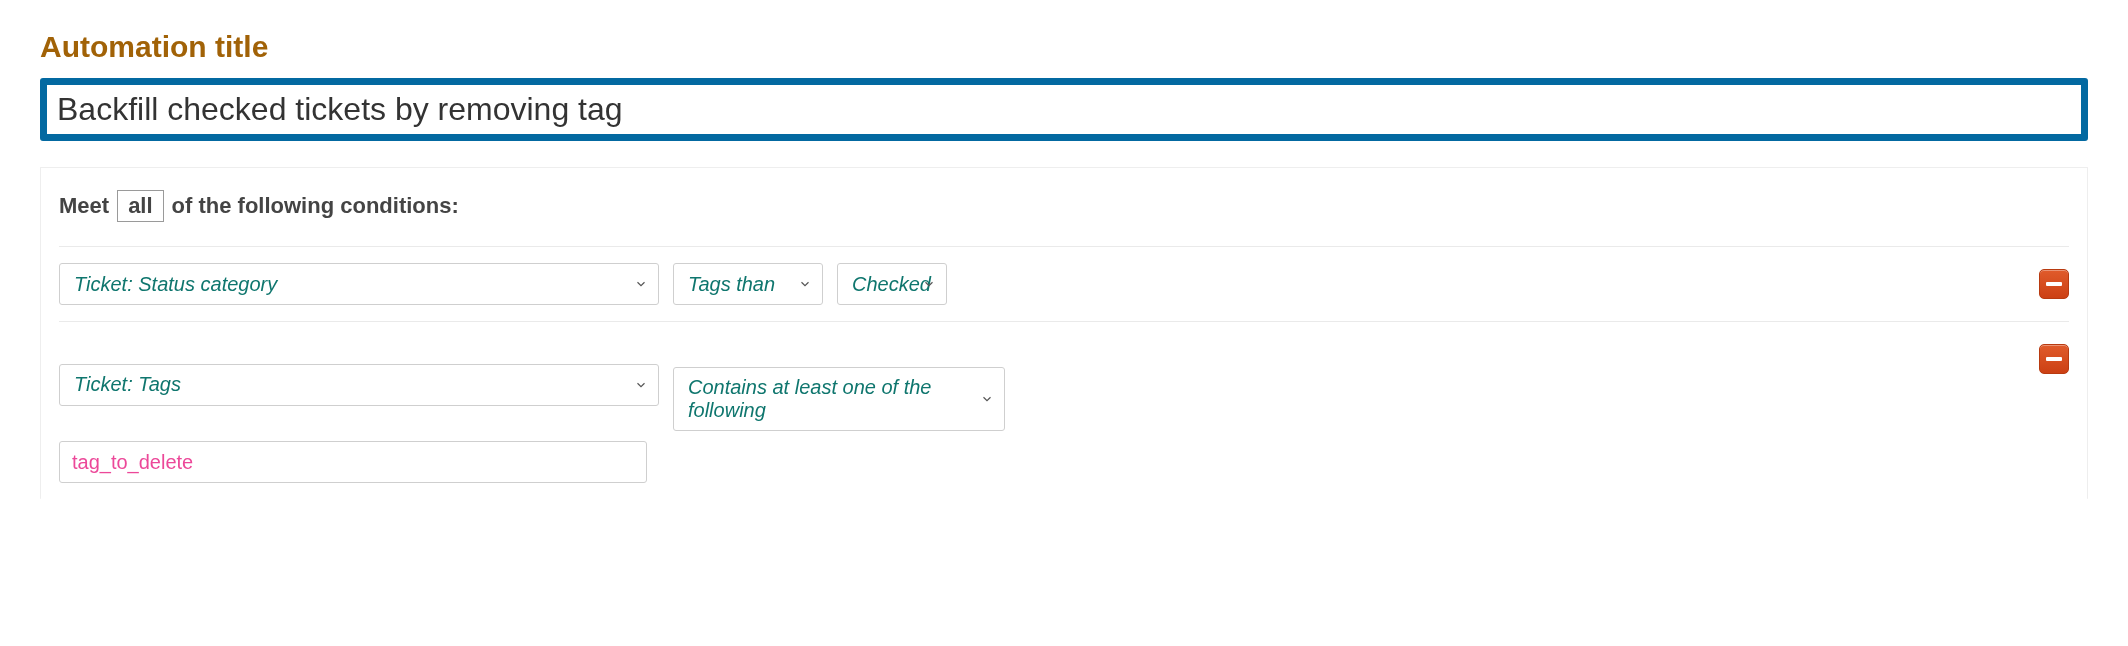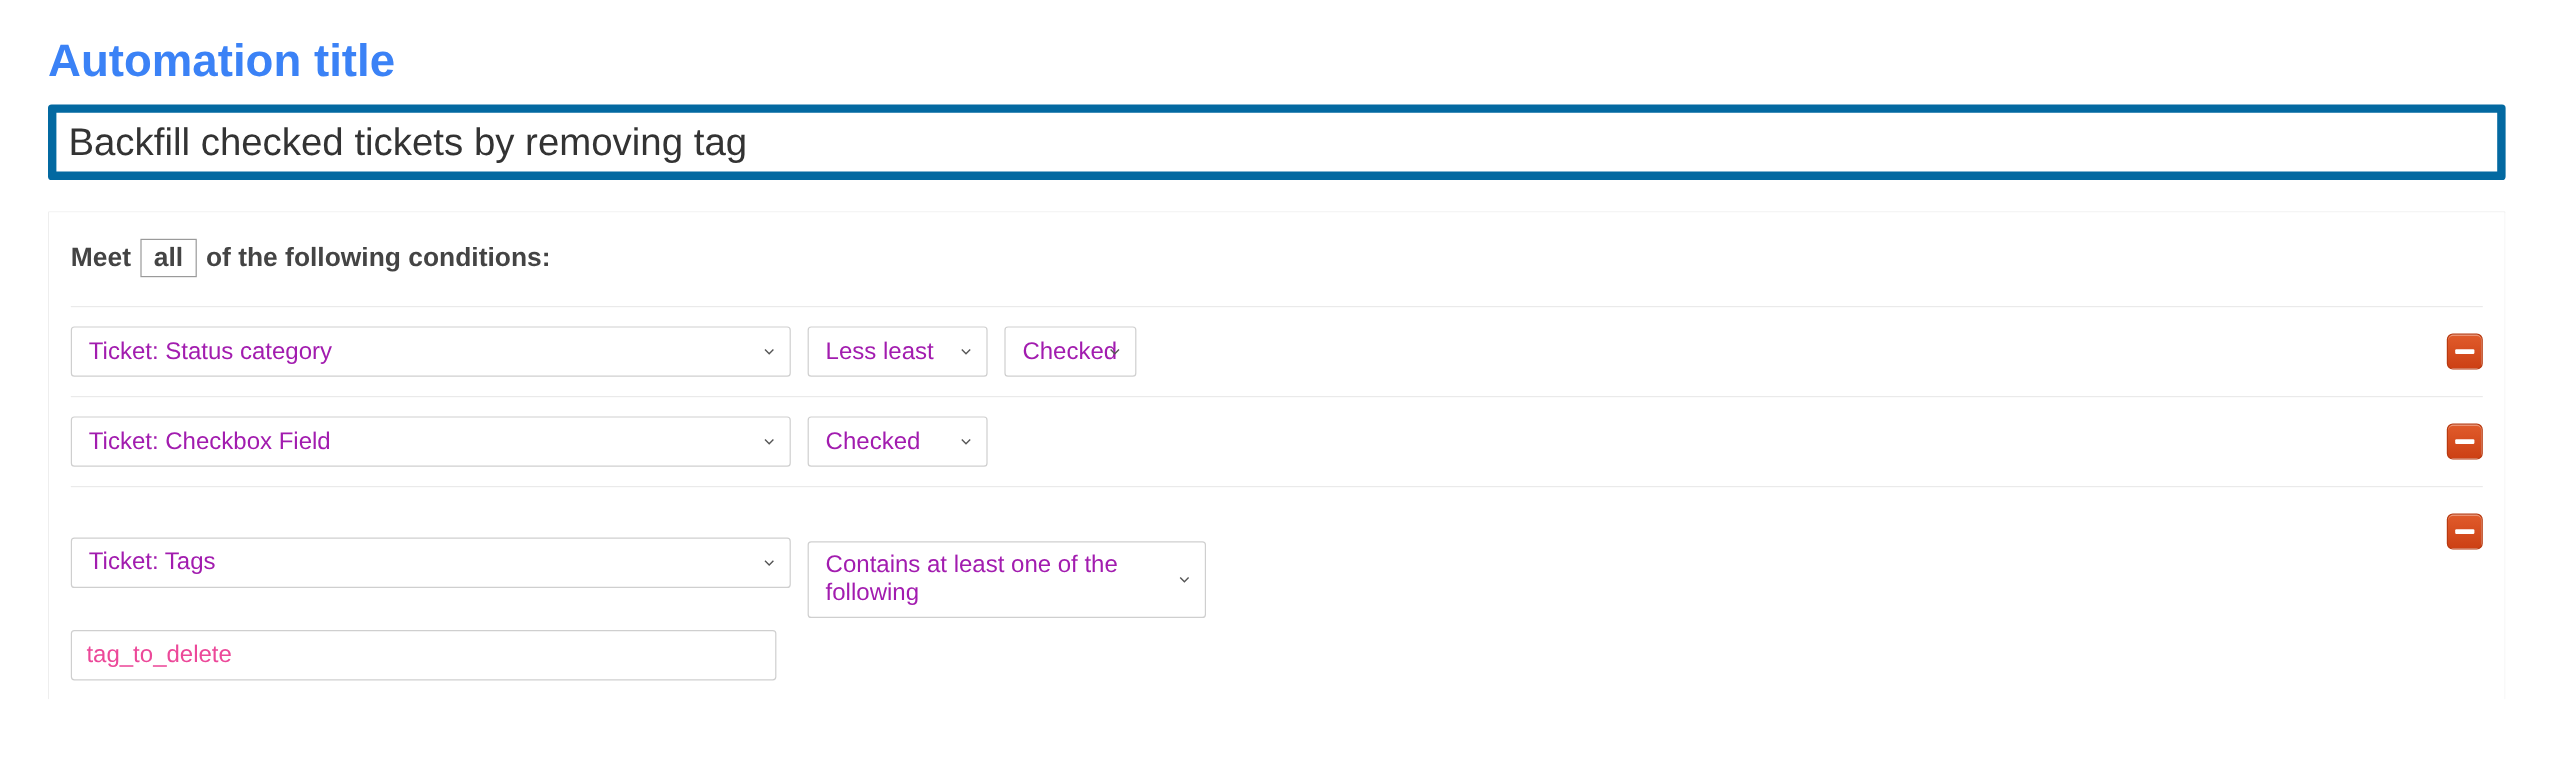--- a/index.html
+++ b/index.html
@@ -8,23 +8,23 @@
     padding: 0;
     font-family: -apple-system, BlinkMacSystemFont, "Segoe UI", Helvetica, Arial, sans-serif;
     color: #333;
     background: #fff;
     font-size: 20px;
   }
   .page {
     padding: 20px 40px 0 40px;
   }
   .section-title {
-    font-size: 38px;
+    font-size: 30px;
     font-weight: 700;
-    color: #3b82f6;
+    color: #a16207;
     margin: 10px 0 14px 0;
   }
   .title-input {
     width: 100%;
     font-size: 32px;
     padding: 6px 10px;
     border: 7px solid #0369a1;
     border-radius: 3px;
     color: #333;
     font-family: inherit;
@@ -79,23 +79,24 @@
   .spacer { flex: 1; }
   .select {
     position: relative;
     border: 1px solid #cfcfcf;
     border-radius: 3px;
     background: #fff;
     display: flex;
     align-items: center;
     padding: 8px 36px 8px 14px;
     font-size: 20px;
-    color: #a21caf;
+    color: #0f766e;
     cursor: pointer;
     min-height: 42px;
+    font-style: italic;
   }
   .select.wide-xl { width: 600px; }
   .select.wide-m  { width: 150px; }
   .select.wide-s  { width: 110px; }
   .select.wide-lg { width: 332px; margin-top: 29px; }
   .select .chev {
     position: absolute;
     right: 10px;
     top: 50%;
     transform: translateY(-50%);
@@ -155,21 +156,21 @@
         <div class="cond-left-row">
           <div class="select wide-xl">
             <span>Ticket: Status category</span>
             <span class="chev">
               <svg width="14" height="14" viewBox="0 0 24 24" fill="none" stroke="#555" stroke-width="2">
                   <polyline points="6 9 12 15 18 9"></polyline>
                 </svg>
             </span>
           </div>
           <div class="select wide-m">
-            <span>Less least</span>
+            <span>Tags than</span>
             <span class="chev">
               <svg width="14" height="14" viewBox="0 0 24 24" fill="none" stroke="#555" stroke-width="2">
                   <polyline points="6 9 12 15 18 9"></polyline>
                 </svg>
             </span>
           </div>
           <div class="select wide-s">
             <span>Checked</span>
             <span class="chev">
               <svg width="14" height="14" viewBox="0 0 24 24" fill="none" stroke="#555" stroke-width="2">
@@ -178,46 +179,20 @@
             </span>
           </div>
         </div>
       </div>
       <div class="spacer"></div>
       <div class="remove-btn">
         <span class="bar"></span>
       </div>
     </div>
 
-    <div class="cond-row">
-      <div class="cond-left">
-        <div class="cond-left-row">
-          <div class="select wide-xl">
-            <span>Ticket: Checkbox Field</span>
-            <span class="chev">
-              <svg width="14" height="14" viewBox="0 0 24 24" fill="none" stroke="#555" stroke-width="2">
-                  <polyline points="6 9 12 15 18 9"></polyline>
-                </svg>
-            </span>
-          </div>
-          <div class="select wide-m">
-            <span>Checked</span>
-            <span class="chev">
-              <svg width="14" height="14" viewBox="0 0 24 24" fill="none" stroke="#555" stroke-width="2">
-                  <polyline points="6 9 12 15 18 9"></polyline>
-                </svg>
-            </span>
-          </div>
-        </div>
-      </div>
-      <div class="spacer"></div>
-      <div class="remove-btn">
-        <span class="bar"></span>
-      </div>
-    </div>
 
     <div class="cond-row">
       <div class="cond-left">
         <div class="cond-left-row">
           <div class="select wide-xl">
             <span>Ticket: Tags</span>
             <span class="chev">
               <svg width="14" height="14" viewBox="0 0 24 24" fill="none" stroke="#555" stroke-width="2">
                   <polyline points="6 9 12 15 18 9"></polyline>
                 </svg>

